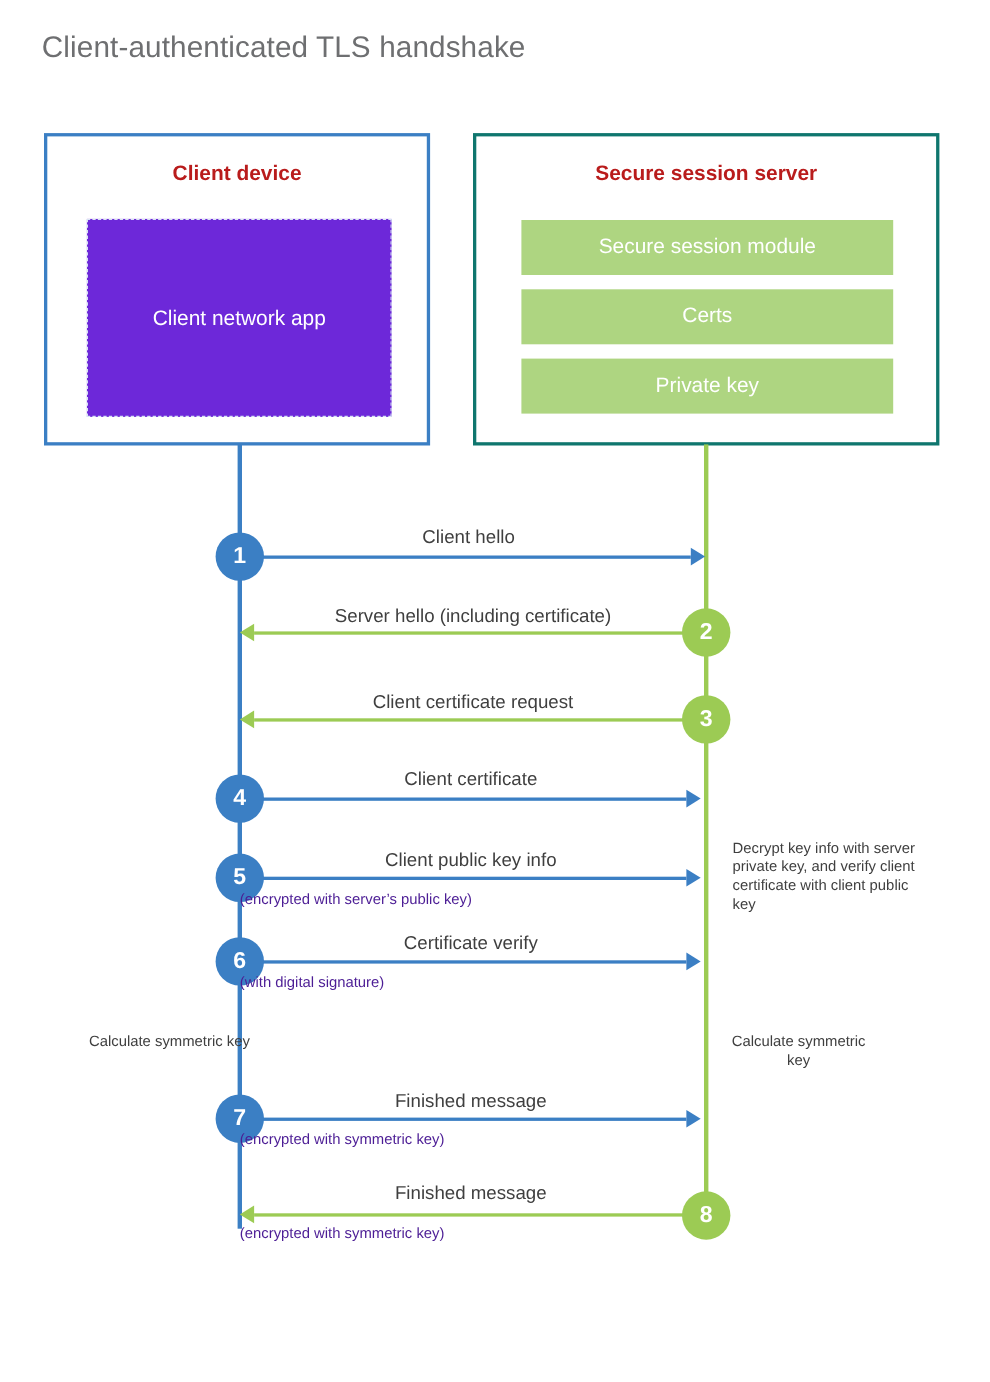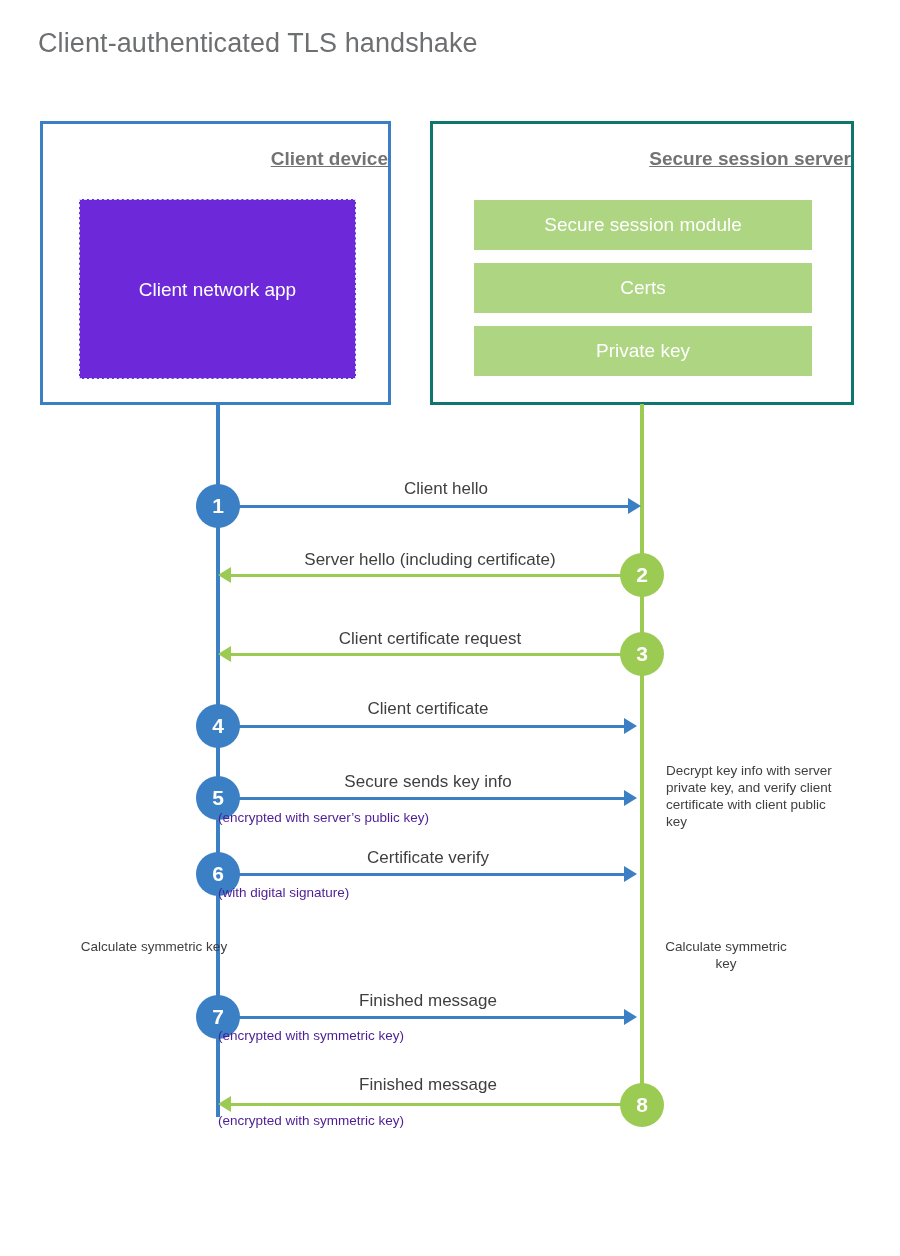--- a/index.html
+++ b/index.html
@@ -49,25 +49,24 @@
     top: 121px;
     width: 424px;
     height: 284px;
     border: 3px solid #0f766e;
   }
   .entity-title {
     position: absolute;
     left: 0;
     right: 0;
     top: 24px;
-    text-align: right;
+    text-align: center;
     font-size: 19px;
     font-weight: bold;
-    color: #737373;
-    text-decoration: underline;
+    color: #b91c1c;
   }
 
   
   #client-app {
     position: absolute;
     left: 36px;
     top: 75px;
     width: 277px;
     height: 180px;
     background: #6d28d9;
@@ -202,21 +201,21 @@
     <div class="entity-title">Secure session server</div>
     <div class="server-bar b0">Secure session module</div>
     <div class="server-bar b1">Certs</div>
     <div class="server-bar b2">Private key</div>
   </div>
 
   <div class="lifeline" id="client-lifeline"></div>
   <div class="lifeline" id="server-lifeline"></div>
 
   <div class="msg">
-    <div class="msg-label" style="left:234px; top:479px; width:424px;">Client hello</div>
+    <div class="msg-label" style="left:214px; top:479px; width:424px;">Client hello</div>
     <div class="msg-line blue" style="left:218px; top:505px; width:410px;"></div>
     <div class="arrow-head right blue" style="left:628px; top:498px;"></div>
     <div class="step-circle blue" style="left:196px; top:484px;">1</div>
   </div>
 
   <div class="msg">
     <div class="msg-label" style="left:218px; top:550px; width:424px;">Server hello (including certificate)</div>
     <div class="msg-line green" style="left:231px; top:574px; width:411px;"></div>
     <div class="arrow-head left green" style="left:218px; top:567px;"></div>
     <div class="step-circle green" style="left:620px; top:553px;">2</div>
@@ -230,21 +229,21 @@
   </div>
 
   <div class="msg">
     <div class="msg-label" style="left:218px; top:699px; width:420px;">Client certificate</div>
     <div class="msg-line blue" style="left:218px; top:725px; width:406px;"></div>
     <div class="arrow-head right blue" style="left:624px; top:718px;"></div>
     <div class="step-circle blue" style="left:196px; top:704px;">4</div>
   </div>
 
   <div class="msg">
-    <div class="msg-label" style="left:218px; top:772px; width:420px;">Secure sends key info</div>
+    <div class="msg-label" style="left:218px; top:772px; width:420px;">Client public key info</div>
     <div class="msg-line blue" style="left:218px; top:797px; width:406px;"></div>
     <div class="arrow-head right blue" style="left:624px; top:790px;"></div>
     <div class="step-circle blue" style="left:196px; top:776px;">5</div>
     <div class="msg-sub" style="left:218px; top:810px; width:420px;">(encrypted with server’s public key)</div>
   </div>
 
   <div class="msg">
     <div class="msg-label" style="left:218px; top:848px; width:420px;">Certificate verify</div>
     <div class="msg-line blue" style="left:218px; top:873px; width:406px;"></div>
     <div class="arrow-head right blue" style="left:624px; top:866px;"></div>

